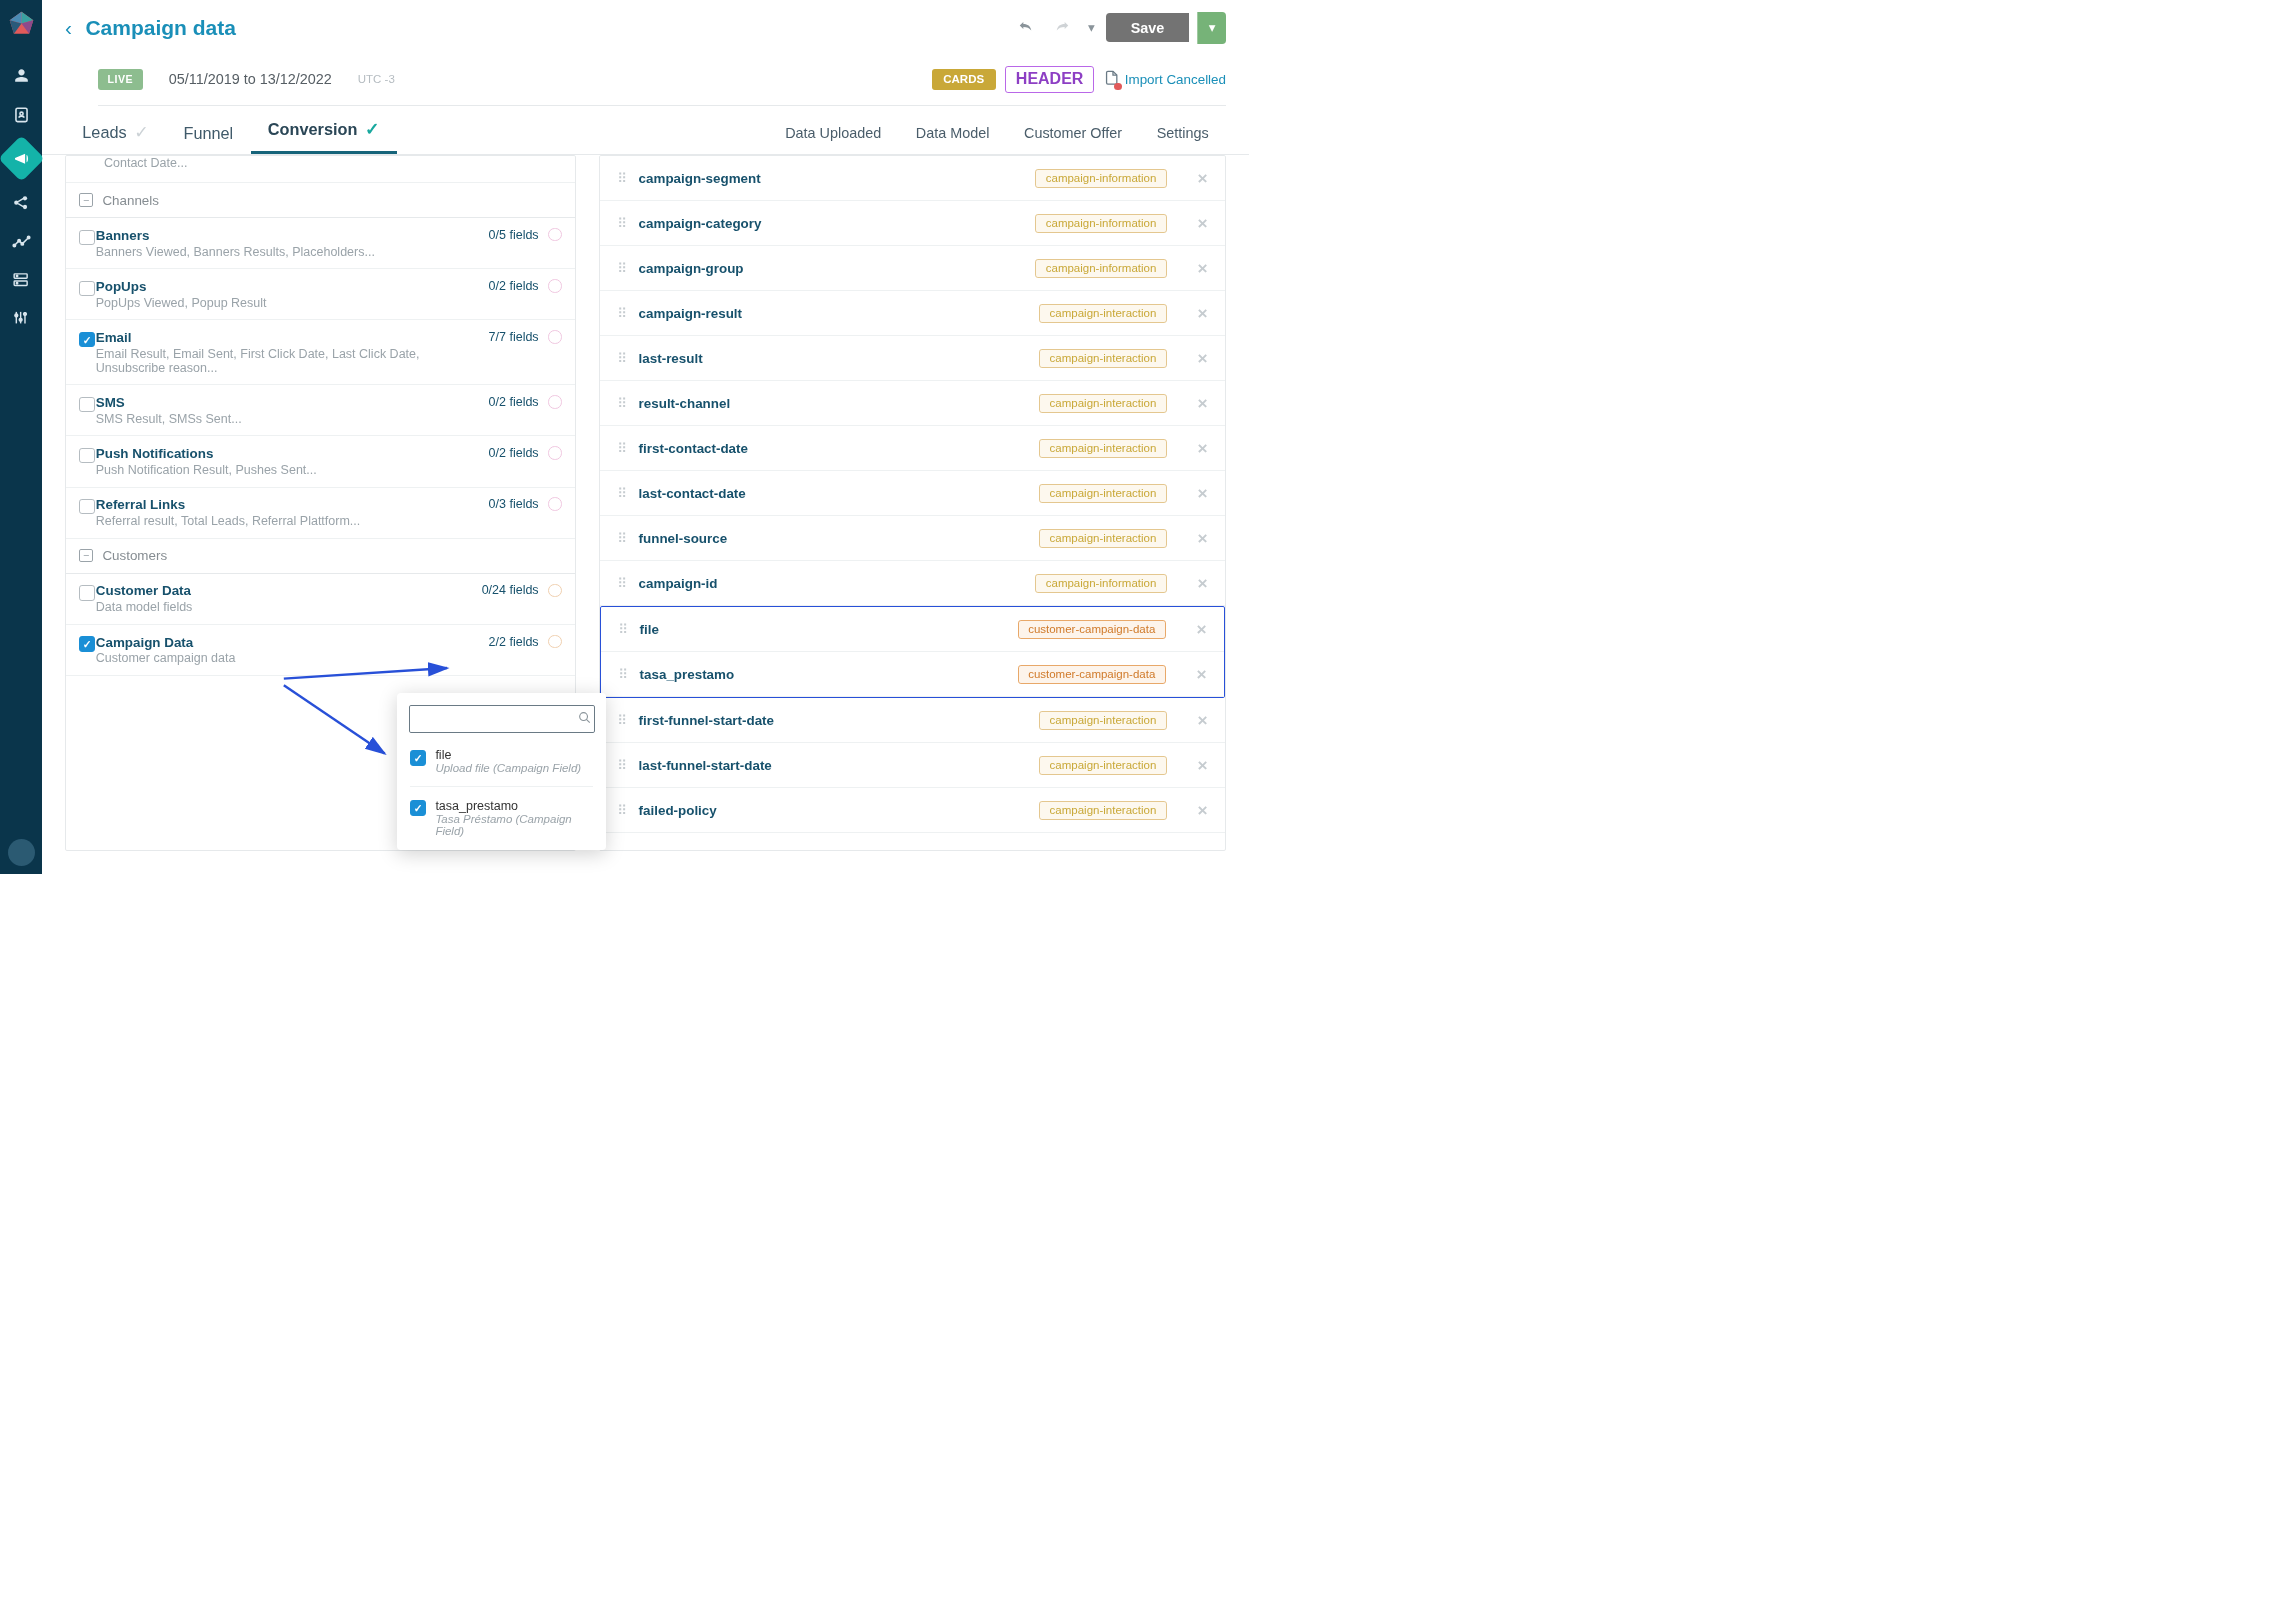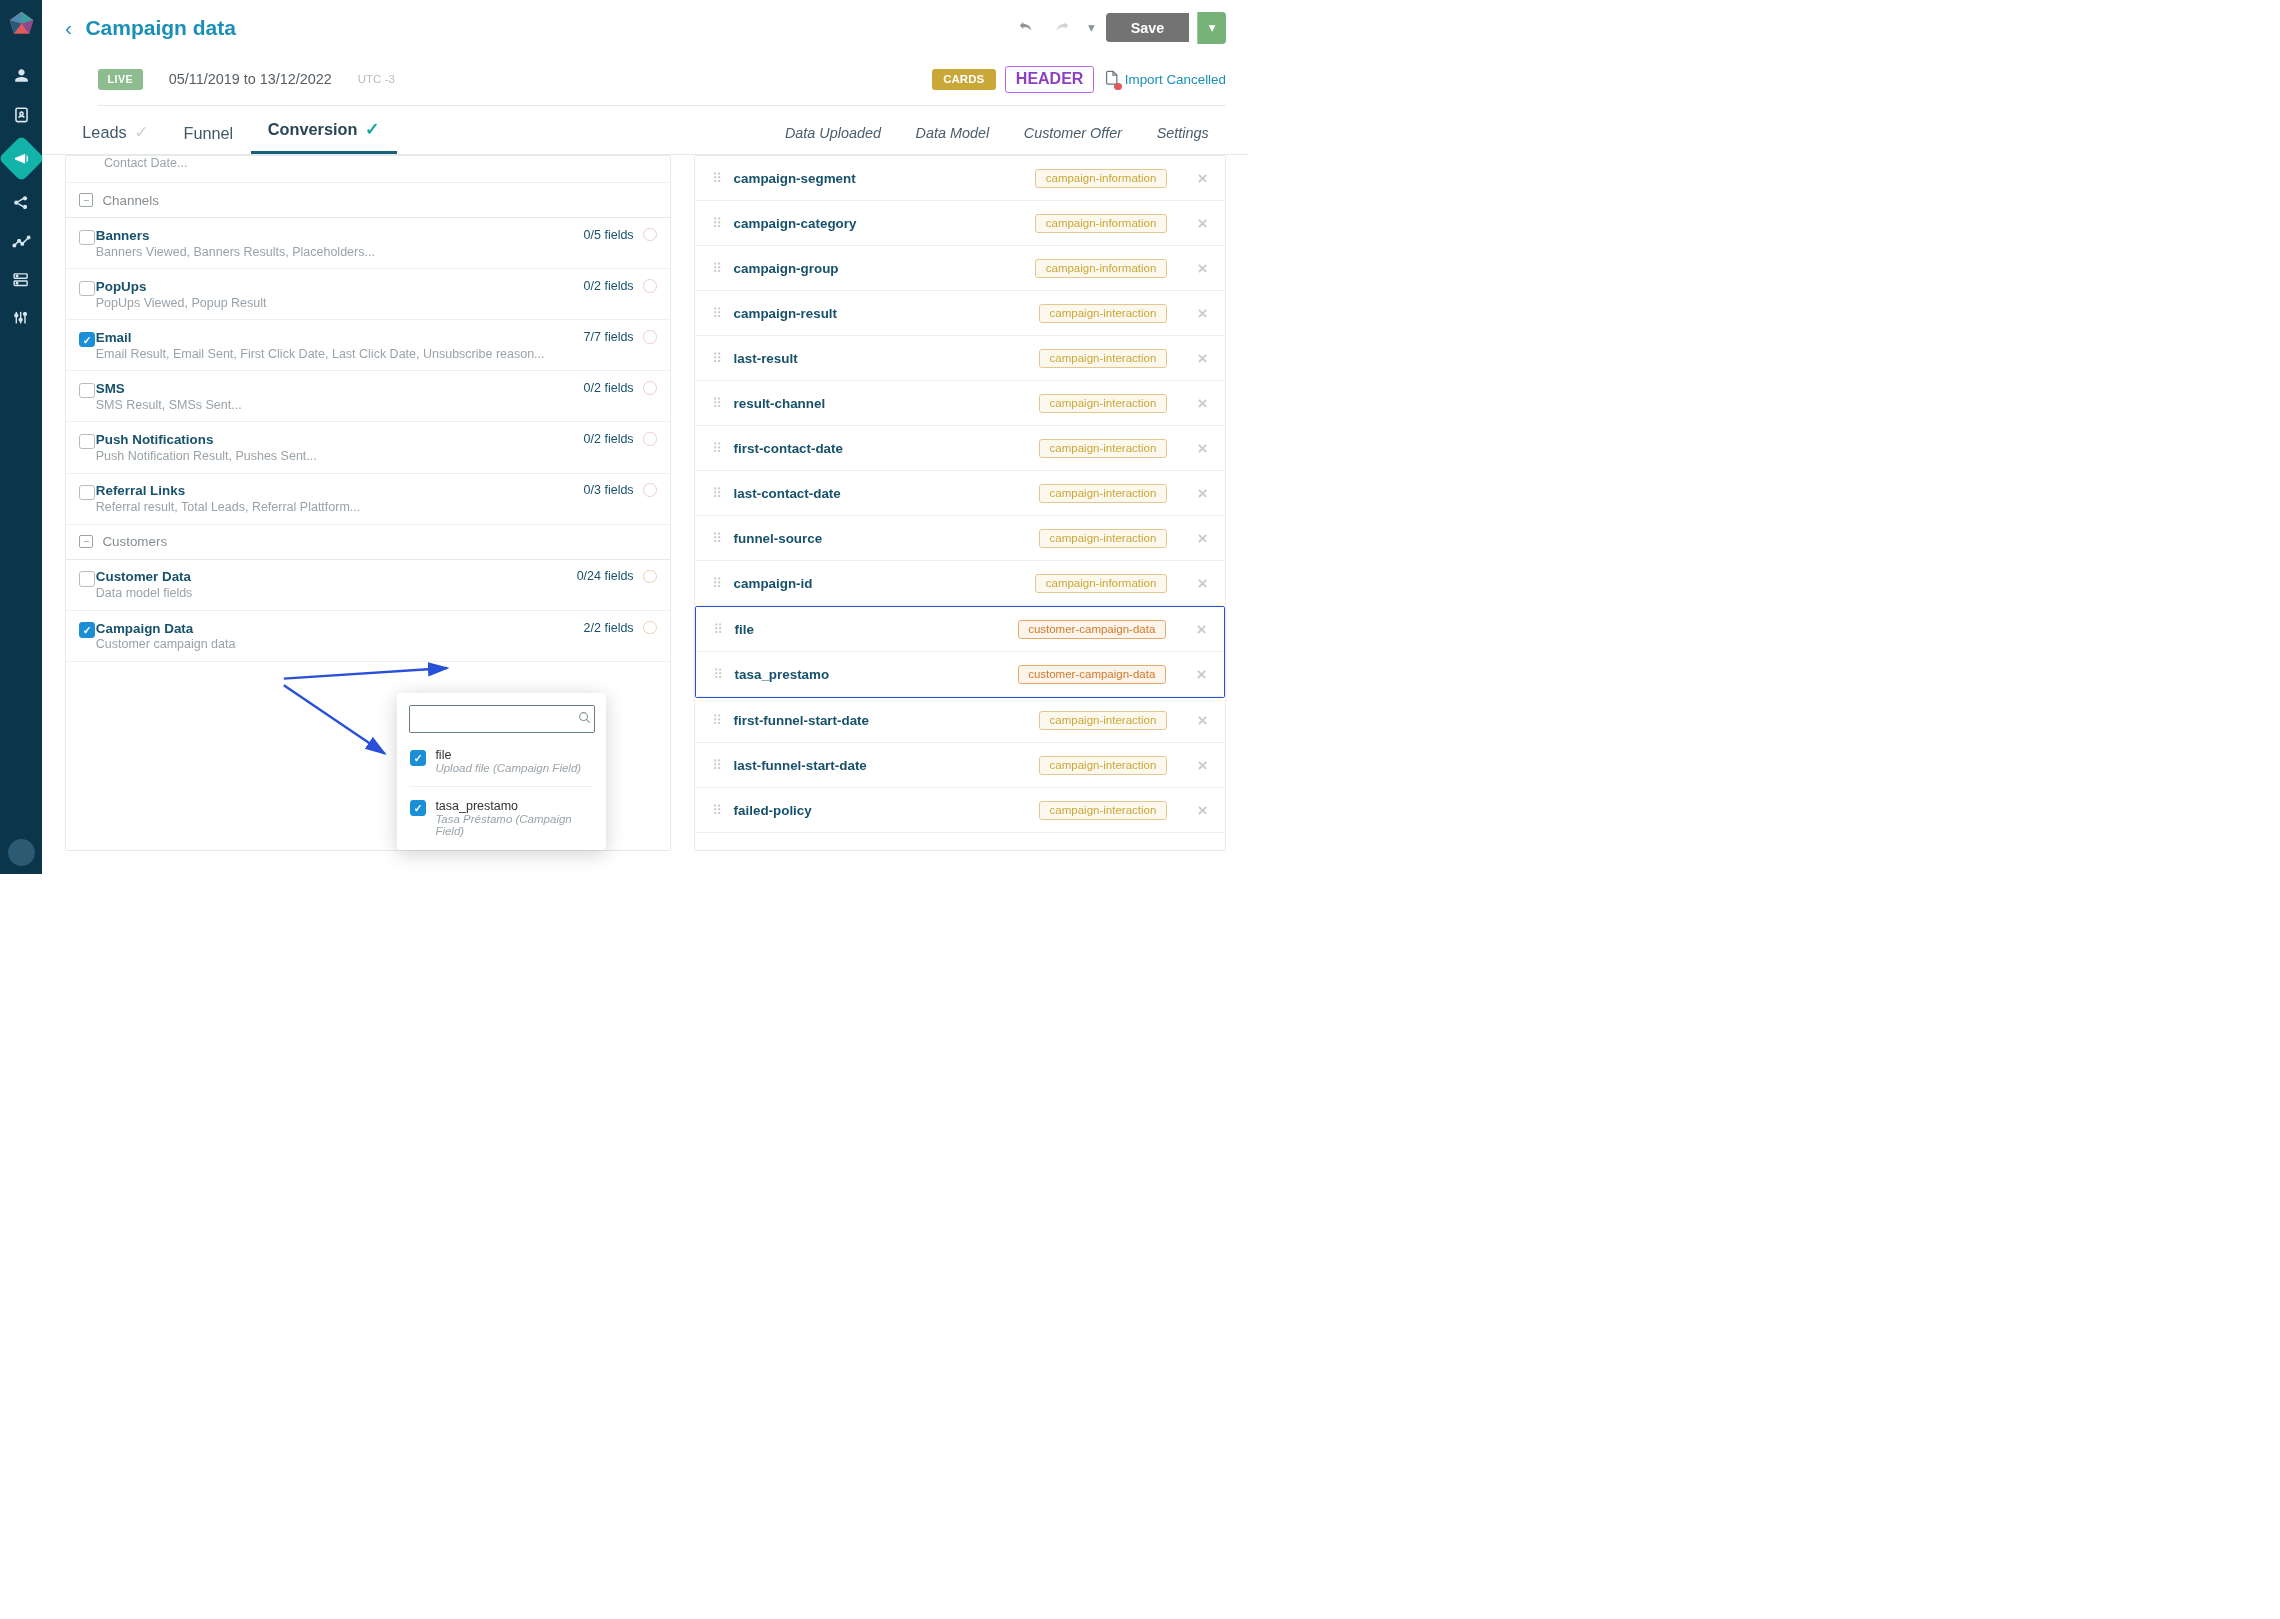--- a/index.html
+++ b/index.html
@@ -31,25 +31,25 @@
 .cards-badge { background: #c9a838; color: #fff; font-size: 11.5px; font-weight: 600; padding: 4.8px 11.5px; border-radius: 2.9px; cursor: pointer; }
 .header-badge { border: 1px solid #b967e8; color: #8d3fc4; font-size: 16px; font-weight: 600; padding: 3.8px 9.6px; border-radius: 2.9px; cursor: pointer; }
 .import-link { color: #1a8fb8; font-size: 13.4px; cursor: pointer; display: flex; align-items: center; gap: 5.8px; }
 .import-icon { color: #868d92; position: relative; }
 .divider { height: 1px; background: #e6e9eb; margin: 11.5px 0 0 33px; }
 .tabs { display: flex; border-bottom: 1px solid #e6e9eb; padding-left: 23px; align-items: flex-end; }
 .tab { padding: 13.4px 17.3px 11.5px; color: #405a6a; font-size: 16.3px; cursor: pointer; display: flex; align-items: center; gap: 7.7px; }
 .tab.active { font-weight: 700; color: #2a4656; border-bottom: 3.8px solid #16647a; }
 .tab-check { color: #18a89e; font-size: 17.3px; }
 .tab-check.muted { color: #ccd2d6; }
-.tabs-right { margin-left: auto; display: flex; gap: 0; padding-right: 23px; font-style: italic; }
+.tabs-right { margin-left: auto; display: flex; gap: 0; padding-right: 23px; }
 .tabs-right .rtab { padding: 13.4px 17.3px 13.4px; color: #4a5d6a; font-size: 14.4px; cursor: pointer; }
 .content { flex: 1; display: flex; padding: 0 23px 23px; gap: 23px; overflow: hidden; position: relative; }
 .panel { border: 1px solid #e6e9eb; border-radius: 1.9px; background: #fff; }
-.left-panel { width: 606px; overflow: hidden; }
+.left-panel { width: 511px; overflow: hidden; }
 .right-panel { flex: 1; overflow: hidden; }
 .section-header { display: flex; align-items: center; padding: 9.6px 13.4px; border-bottom: 1px solid #e6e9eb; color: #868d92; font-size: 13.4px; gap: 9.6px; }
 .collapse-box { width: 13.4px; height: 13.4px; border: 1.4px solid #9aa3a9; border-radius: 1.9px; display: flex; align-items: center; justify-content: center; font-size: 10.6px; color: #9aa3a9; line-height: 1; }
 .item-row { display: flex; align-items: flex-start; padding: 9.6px 13.4px; border-bottom: 1px solid #eef1f2; gap: 1px; position: relative; }
 .checkbox { width: 15.4px; height: 15.4px; border: 1.4px solid #b5bcc1; border-radius: 2.9px; flex-shrink: 0; margin-top: 1.9px; cursor: pointer; }
 .checkbox.checked { background: #1a8fd6; border-color: #1a8fd6; display: flex; align-items: center; justify-content: center; }
 .checkbox.checked::after { content: "✓"; color: #fff; font-size: 10.6px; font-weight: bold; }
 .item-body { flex: 1; }
 .item-title { color: #17516c; font-weight: 600; font-size: 13.4px; }
 .item-sub { color: #9aa3a9; font-size: 12.5px; margin-top: 1.9px; }

